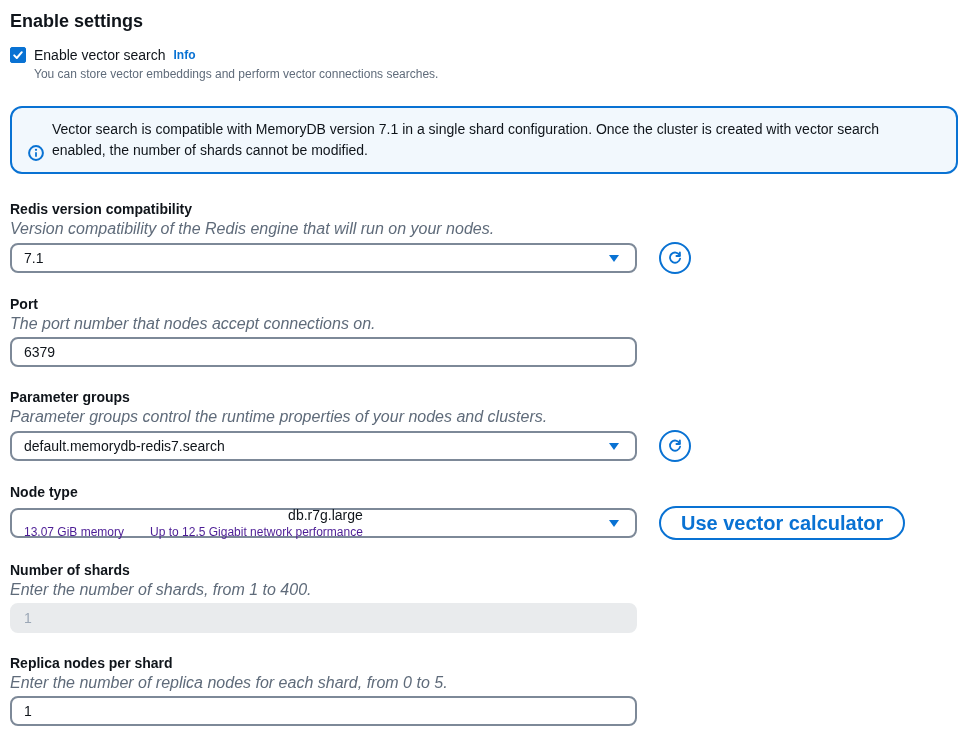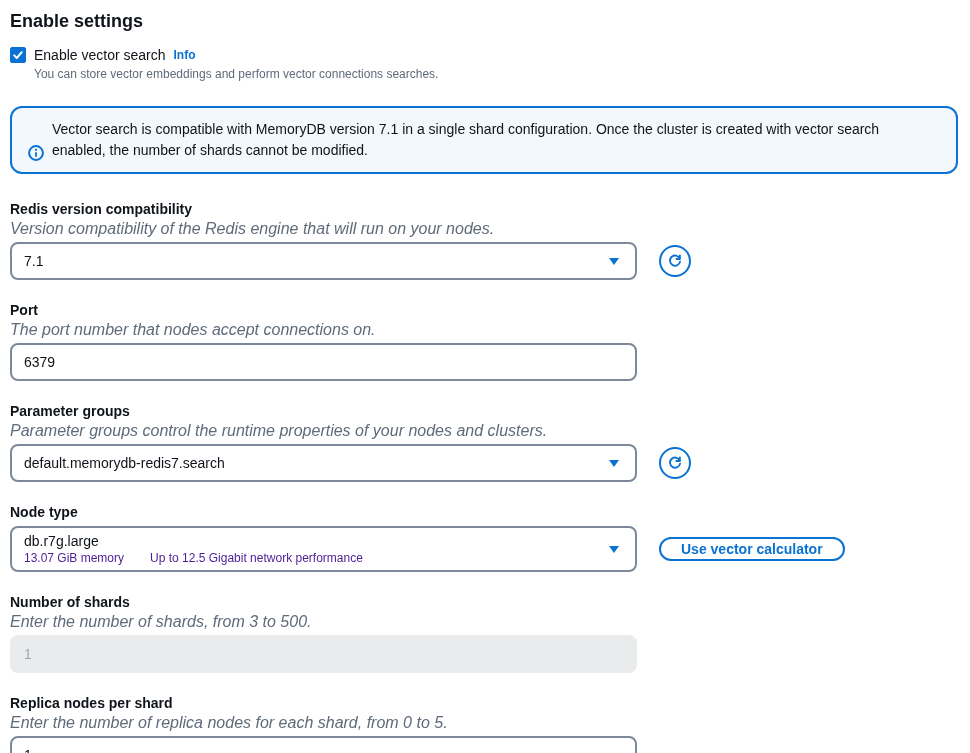--- a/index.html
+++ b/index.html
@@ -92,21 +92,21 @@
     font-style: italic;
   }
   .control-row {
     margin-top: 5px;
     display: flex;
     align-items: center;
   }
 
   .select, .text-input {
     width: 627px;
-    height: 38px;
+    height: 30px;
     border: 2px solid #7d8998;
     border-radius: 8px;
     background: #ffffff;
     font-size: 14px;
     color: #0f141a;
     padding: 0 12px;
   }
   .select {
     display: flex;
     align-items: center;
@@ -114,21 +114,21 @@
     cursor: pointer;
   }
   .select .caret {
     width: 0; height: 0;
     border-left: 5px solid transparent;
     border-right: 5px solid transparent;
     border-top: 7px solid #0972d3;
     margin-right: 4px;
     flex: none;
   }
-  .select-tall { height: 46px; }
+  .select-tall { height: 30px; text-align: right; }
   .select-lines { display: flex; flex-direction: column; justify-content: center; }
   .select-value { font-size: 14px; line-height: 18px; color: #0f141a; }
   .select-sub {
     font-size: 12px;
     line-height: 16px;
     color: #4c1d95;
     display: flex;
   }
   .select-sub .sub-gap { width: 26px; }
 
@@ -149,27 +149,27 @@
     align-items: center;
     justify-content: center;
     cursor: pointer;
     flex: none;
     padding: 0;
   }
   .refresh-btn svg { display: block; }
 
   .pill-btn {
     margin-left: 22px;
-    height: 24px;
+    height: 34px;
     padding: 0 20px;
     border: 2px solid #0972d3;
     border-radius: 18px;
     background: #ffffff;
     color: #0972d3;
-    font-size: 14px;
+    font-size: 20px;
     font-weight: 700;
     font-family: "Liberation Sans", "DejaVu Sans", sans-serif;
     cursor: pointer;
     white-space: nowrap;
   }
 </style>
 </head>
 <body>
 
 <div class="container">
@@ -259,21 +259,21 @@
           </span>
         </span>
         <span class="caret"></span>
       </div>
       <button class="pill-btn">Use vector calculator</button>
     </div>
   </div>
 
   <div class="field">
     <div class="field-label">Number of shards</div>
-    <div class="field-desc">Enter the number of shards, from 3 to 500.</div>
+    <div class="field-desc">Enter the number of shards, from 1 to 400.</div>
     <div class="control-row">
       <input class="text-input" type="text" disabled="" value="1" style="">
     </div>
   </div>
 
   <div class="field">
     <div class="field-label">Replica nodes per shard</div>
     <div class="field-desc">Enter the number of replica nodes for each shard, from 0 to 5.</div>
     <div class="control-row">
       <input class="text-input" type="text" value="1" style="">

